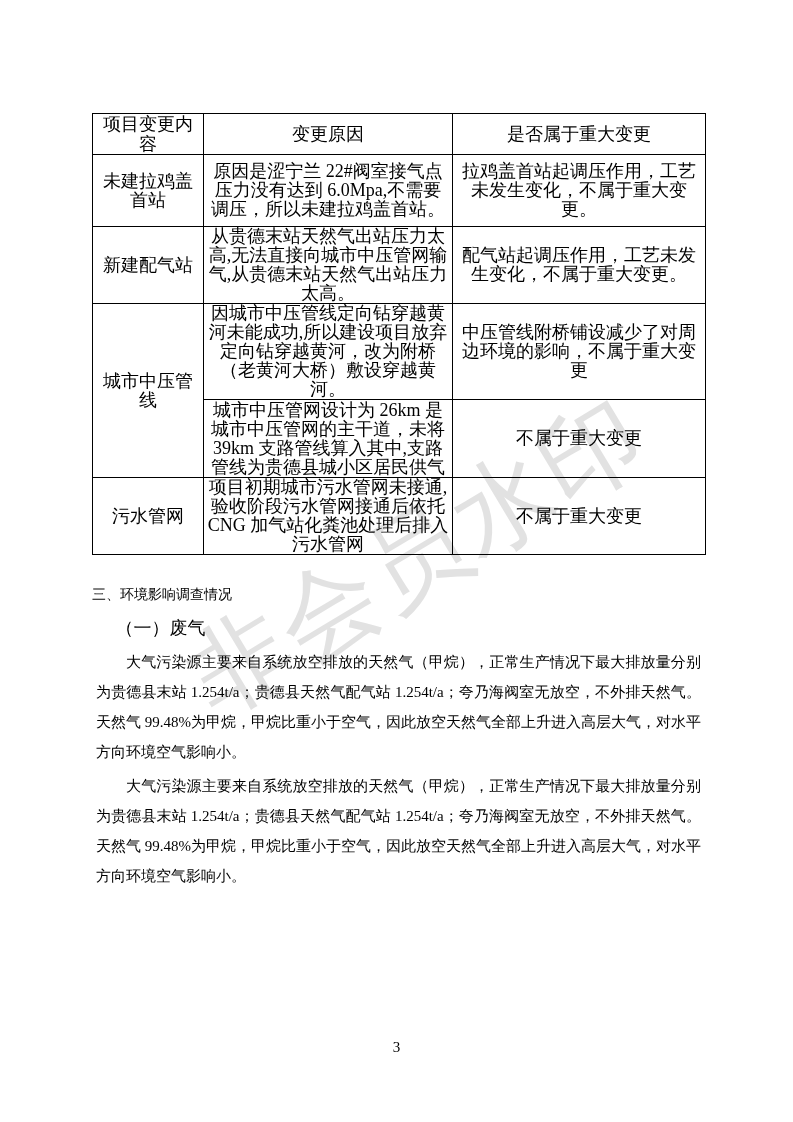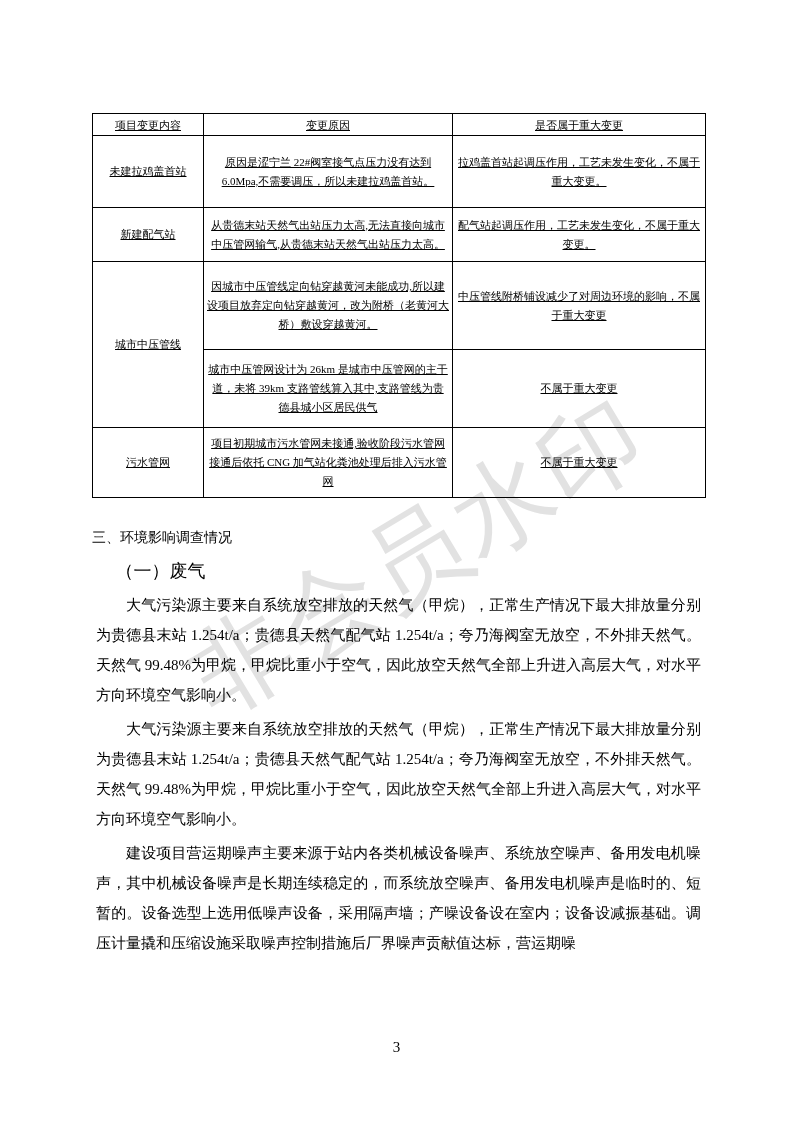--- a/index.html
+++ b/index.html
@@ -28,22 +28,21 @@
   .content {
     position: absolute;
     left: 92px; top: 113px;
     width: 613px;
     z-index: 1;
   }
   table.change-table {
     border-collapse: collapse;
     table-layout: fixed;
     width: 613px;
-    font-size: 11px;
-    text-decoration: underline;
+    font-size: 18px;
   }
   table.change-table th, table.change-table td {
     border: 1px solid #000;
     font-weight: normal;
     text-align: center;
     vertical-align: middle;
     padding: 0 3px;
     line-height: 19px;
   }
   table.change-table th { line-height: 20px; }
@@ -131,20 +130,19 @@
     </table>
 
     <div class="body-text">
       <div class="sec-heading">三、环境影响调查情况</div>
 
       <div class="sub-heading">（一）废气</div>
       <p class="para">大气污染源主要来自系统放空排放的天然气（甲烷），正常生产情况下最大排放量分别为贵德县末站 1.254t/a；贵德县天然气配气站 1.254t/a；夸乃海阀室无放空，不外排天然气。天然气 99.48%为甲烷，甲烷比重小于空气，因此放空天然气全部上升进入高层大气，对水平方向环境空气影响小。</p>
 
       <p class="para">大气污染源主要来自系统放空排放的天然气（甲烷），正常生产情况下最大排放量分别为贵德县末站 1.254t/a；贵德县天然气配气站 1.254t/a；夸乃海阀室无放空，不外排天然气。天然气 99.48%为甲烷，甲烷比重小于空气，因此放空天然气全部上升进入高层大气，对水平方向环境空气影响小。</p>
 
-      <p class="para">建设项目营运期噪声主要来源于站内各类机械设备噪声、系统放空噪声、备用发电机噪声，其中机械设备噪声是长期连续稳定的，而系统放空噪声、备用发电机噪声是临时的、短暂的。设备选型上选用低噪声设备，采用隔声墙；产噪设备设在室内；设备设减振基础。调压计量撬和压缩设施采取噪声控制措施后厂界噪声贡献值达标，营运期噪</p>
     </div>
 
   </div>
 
   <div class="page-number">3</div>
 
 </div>
 
 </body></html>

